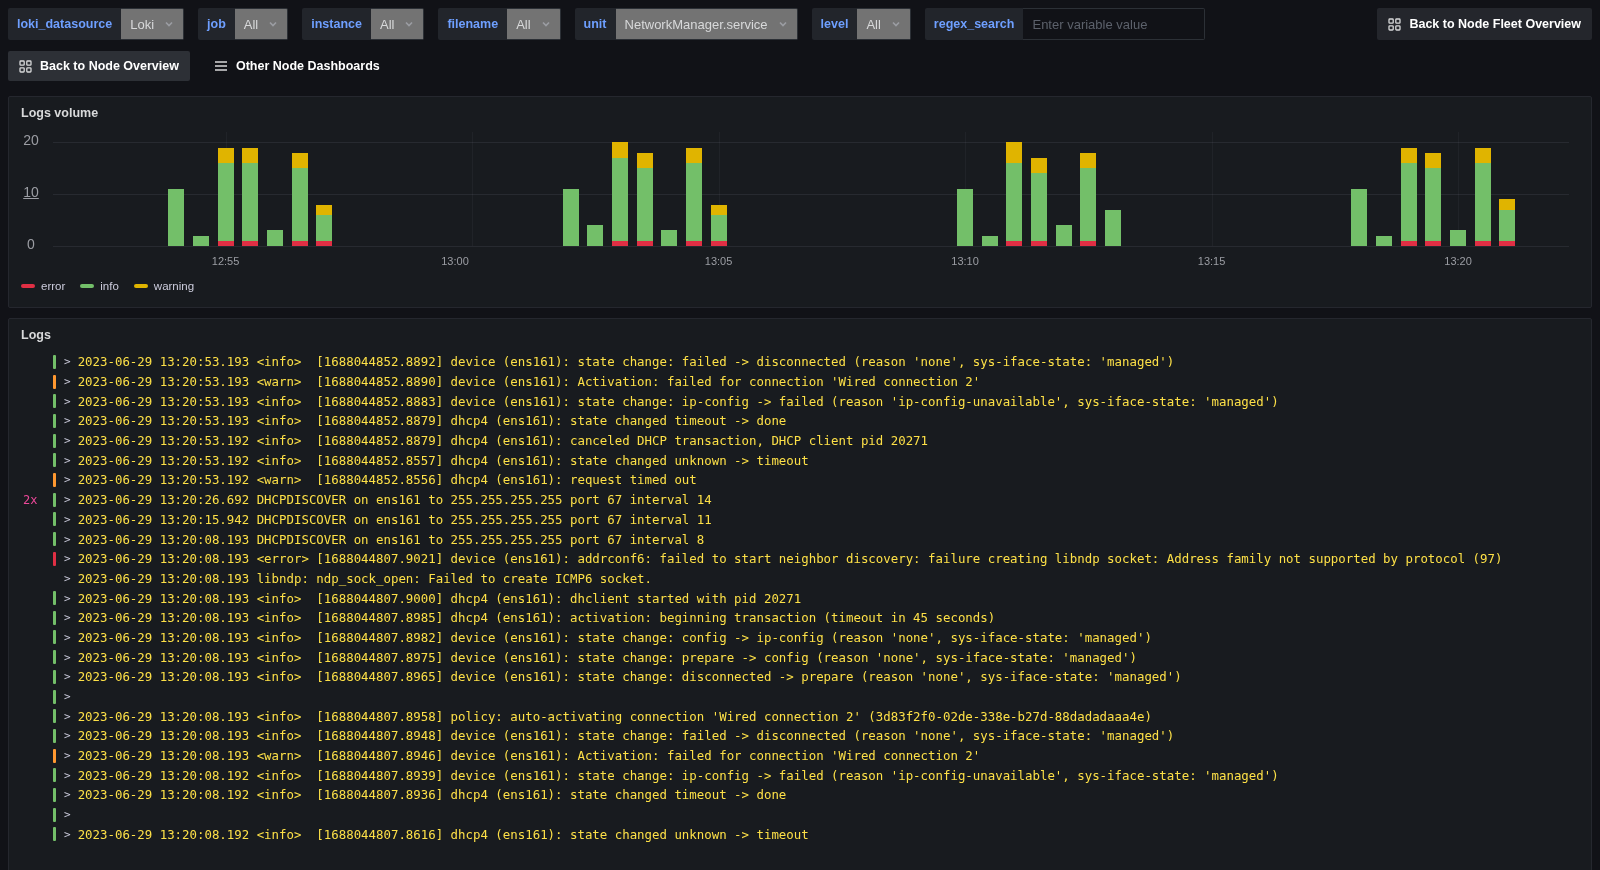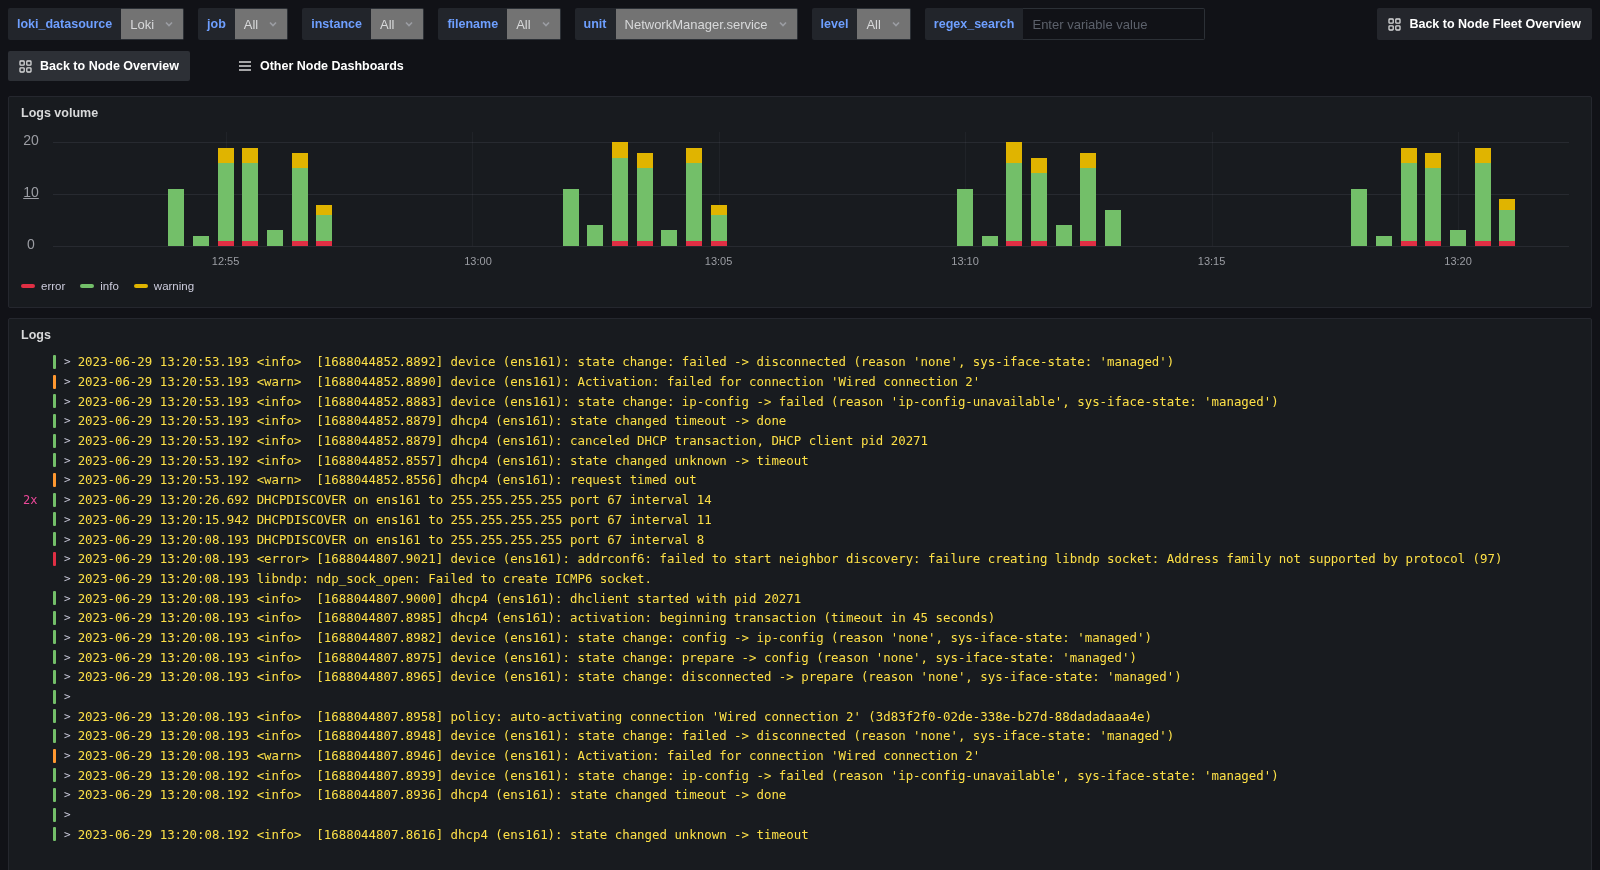--- a/index.html
+++ b/index.html
@@ -17,21 +17,21 @@
   .var-input { height:32px; width:182px; background:#111217; border:1px solid #2c3036;
                border-left:none; border-radius:0 2px 2px 0; color:#d8d9da; font-size:13px;
                padding:0 9px; font-family:"Liberation Sans", sans-serif; }
   .var-input::placeholder { color:#5c616b; }
   .btn { display:flex; align-items:center; gap:8px; height:32px; padding:0 11px;
          background:#24262c; border:none; border-radius:2px; color:#ffffff;
          font-size:12.5px; font-weight:600; cursor:pointer; font-family:"Liberation Sans", sans-serif; }
   .fleet-btn { margin-left:auto; }
 
   
-  .nav-row { display:flex; align-items:center; gap:44px; padding:6px 8px 14px 8px; }
+  .nav-row { display:flex; align-items:center; gap:20px; padding:6px 8px 14px 8px; }
   .nav-row .back-btn { background:#2d3036; height:30px; }
   .nav-row .ghost-btn { background:transparent; padding:0 4px; }
 
   
   .panel { background:#181b1f; border:1px solid #25272e; border-radius:2px; margin:0 8px 10px 8px; }
   .panel-title { font-size:12.5px; font-weight:600; color:#d8d9da; padding:9px 12px 4px 12px; cursor:pointer; }
   #volume-panel { height:212px; }
   #logs-panel   { height:556px; overflow:hidden; }
 
   
@@ -163,21 +163,21 @@
     <div class="plot" id="plot">
         <div class="h-grid" style="bottom: -0.5px;"></div>
         <div class="y-label" style="bottom: -6px;">0</div>
         <div class="h-grid" style="bottom: 51.3182px;"></div>
         <div class="y-label" style="bottom: 45.8182px; text-decoration: underline;">10</div>
         <div class="h-grid" style="bottom: 103.136px;"></div>
         <div class="y-label" style="bottom: 97.6364px;">20</div>
         <div class="v-grid" style="left: 172.553px;"></div>
         <div class="x-label" style="left: 172.553px;">12:55</div>
         <div class="v-grid" style="left: 419.057px;"></div>
-        <div class="x-label" style="left: 425px;">13:00</div>
+        <div class="x-label" style="left: 402px;">13:00</div>
         <div class="v-grid" style="left: 665.561px;"></div>
         <div class="x-label" style="left: 665.561px;">13:05</div>
         <div class="v-grid" style="left: 912.065px;"></div>
         <div class="x-label" style="left: 912.065px;">13:10</div>
         <div class="v-grid" style="left: 1158.57px;"></div>
         <div class="x-label" style="left: 1158.57px;">13:15</div>
         <div class="v-grid" style="left: 1405.07px;"></div>
         <div class="x-label" style="left: 1405.07px;">13:20</div>
         <div class="bar-seg" style="left: 123.252px; bottom: 0px; height: 57px; background: rgb(115, 191, 105);"></div>
         <div class="bar-seg" style="left: 147.902px; bottom: 0px; height: 10.3636px; background: rgb(115, 191, 105);"></div>

